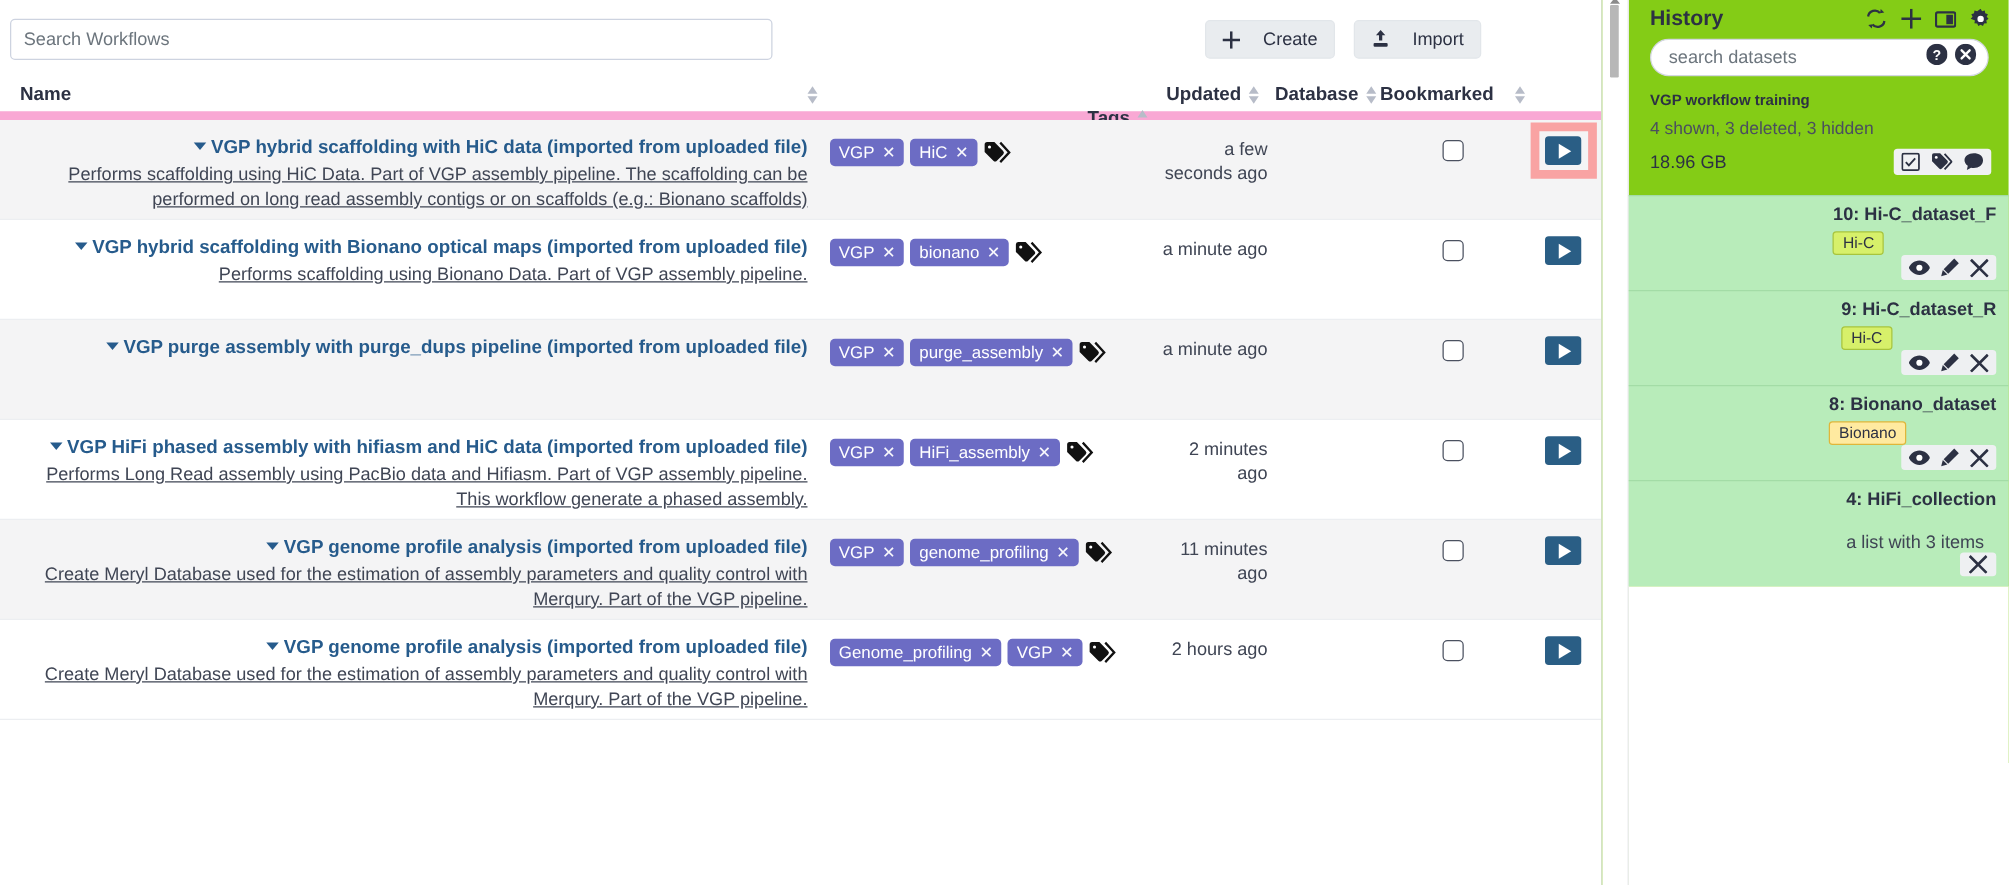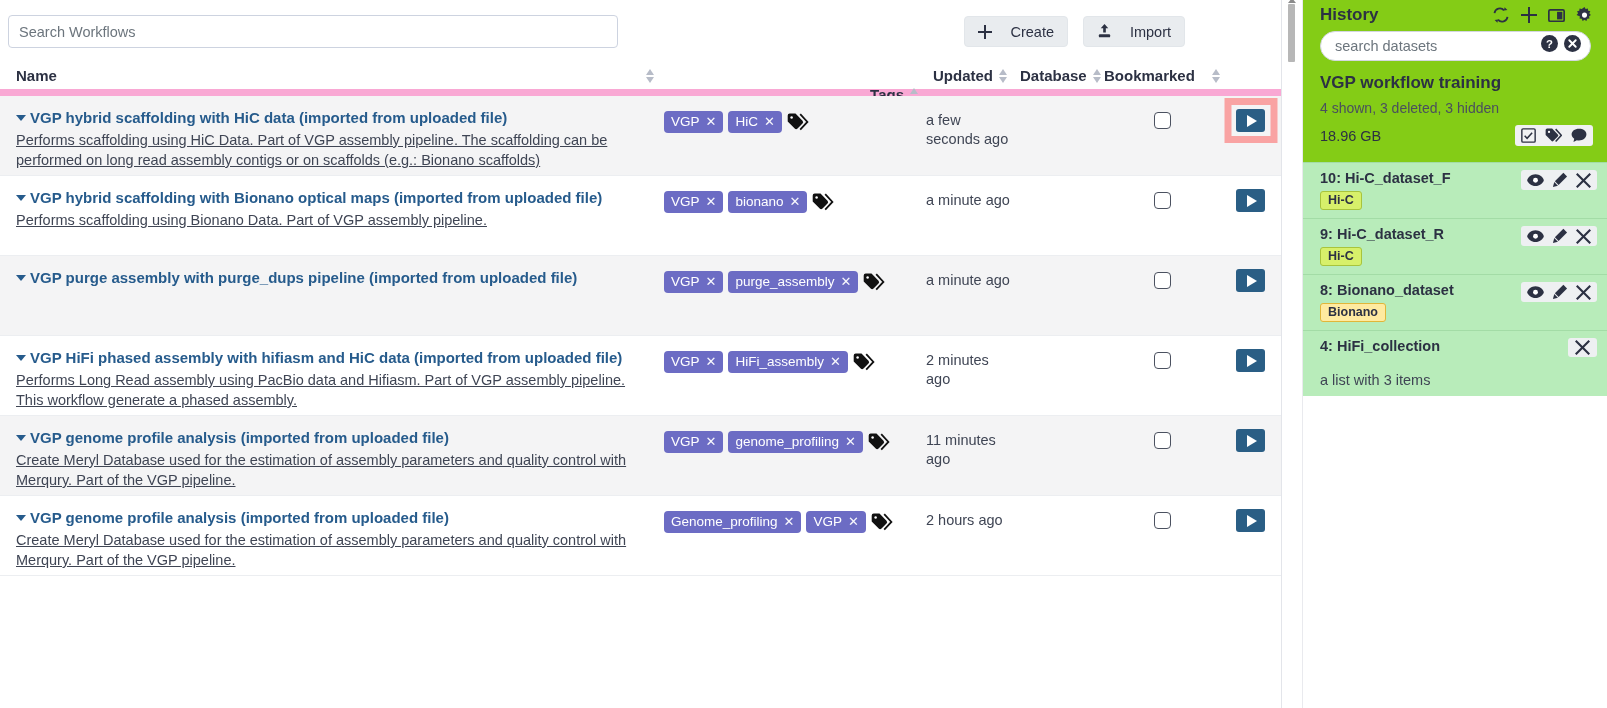--- a/index.html
+++ b/index.html
@@ -58,21 +58,21 @@
   .sorter i.up { border-bottom: 6px solid #b7bcc8; margin-bottom: 2px; }
   .sorter i.dn { border-top: 6px solid #b7bcc8; }
 
   .col-name   { width: 664px; padding-left: 16px; justify-content: space-between; padding-right: 10px;}
   .col-tags   { width: 262px; justify-content: flex-end; padding-right: 8px; margin-top: 38px;}
   .col-upd    { width: 88px;  justify-content: center; }
   .col-shr    { width: 76px;  justify-content: space-between; margin-left: 6px;}
   .col-bkm    { width: 116px; justify-content: space-between; margin-left: 8px;}
   .col-run    { flex: 1; }
 
-  .rows { position: relative; }
+  .rows { position: relative; text-align: right; }
   .row { display: flex; min-height: 80px; border-bottom: 1px solid #eceef1; }
   .row.alt { background: #f4f4f5; }
 
   .cell { padding-top: 12px; }
   .c-name { width: 664px; padding-left: 16px; padding-right: 18px; }
   .wf-title {
     color: #265b8c; font-weight: bold; font-size: 15px;
     line-height: 20px; cursor: pointer; display: block;
   }
   .caret {
@@ -159,21 +159,21 @@
     width: 100%; height: 30px; border: 1px solid #d3d7e0;
     border-radius: 16px; background: #fff; color: #495057;
     font-size: 14.5px; font-family: "Liberation Sans", sans-serif;
     padding: 0 58px 0 14px; outline: none;
   }
   .hist-search::placeholder { color: #6c757d; }
   .hs-icons { position: absolute; right: 26px; top: 10px; display: flex; gap: 6px; }
   .hs-icons span { cursor: pointer; display: flex; }
 
   .hist-name {
-    font-size: 17px; font-weight: bold; color: #2c3143;
+    font-size: 12px; font-weight: bold; color: #2c3143;
     padding: 12px 16px 0 17px;
   }
   .hist-counts {
     font-size: 14px; color: #4a4f5e; padding: 7px 16px 0 17px;
   }
   .hist-size-row {
     display: flex; align-items: center; justify-content: space-between;
     padding: 9px 14px 0 17px;
   }
   .hist-size { font-size: 14.5px; color: #2c3143; }
@@ -181,32 +181,32 @@
     display: flex; align-items: center; gap: 9px;
     background: #f0f1f3; padding: 3px 6px; border-radius: 3px;
   }
   .hist-ops span { cursor: pointer; display: flex; }
 
   .ds-list { margin-top: 16px; }
   .ds {
     background: #b8ecba; border-top: 1px solid #a3dca6;
     padding: 7px 10px 8px 17px; position: relative;
   }
-  .ds-row { display: flex; align-items: flex-start; justify-content: space-between; }
+  .ds-row { display: flex; align-items: flex-end; justify-content: space-between; flex-direction: column; }
   .ds-name { font-size: 14.5px; font-weight: bold; color: #2c3143; cursor: pointer; }
   .ds-sub { font-size: 14.5px; color: #3f4554; margin-top: 18px; }
   .ds-actions {
     display: flex; align-items: center; gap: 8px;
     background: #eef0f2; padding: 2px 6px; border-radius: 3px;
   }
   .ds-actions span { cursor: pointer; display: flex; }
   .ds-actions.solo { padding: 2px 7px; }
   .ds-tag {
     display: inline-block; margin-top: 5px;
-    font-size: 12.5px; font-weight: bold; color: #2c3143;
+    font-size: 12.5px; font-weight: normal; color: #2c3143;
     border-radius: 3px; padding: 1px 7px 2px 7px; cursor: pointer;
   }
   .tag-hic { background: #d7f06a; border: 1px solid #a8c43c; }
   .tag-bionano { background: #ffeaa0; border: 1px solid #e0b63a; }
   .hist-rest { background: #fff; height: 100%; }
 </style>
 </head>
 <body>
 
 <div id="app">

